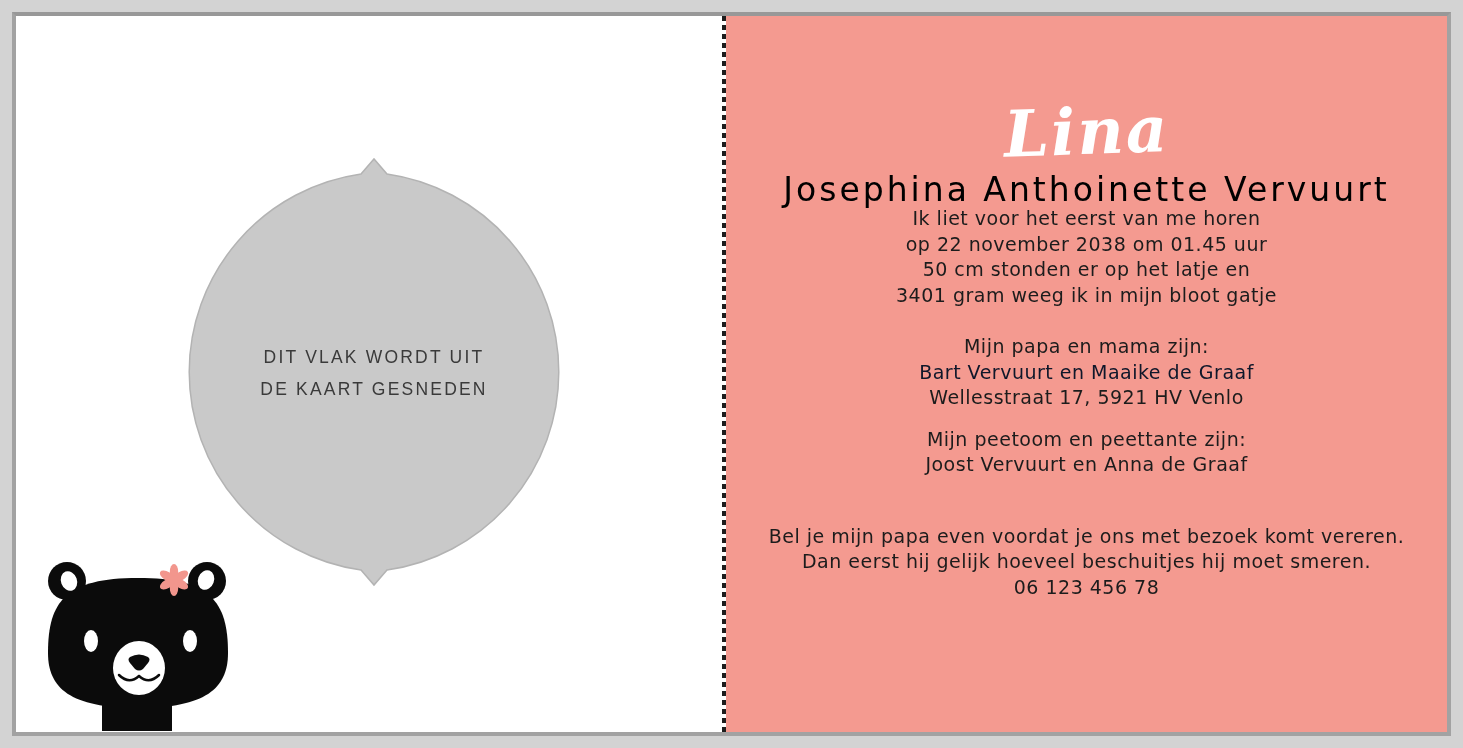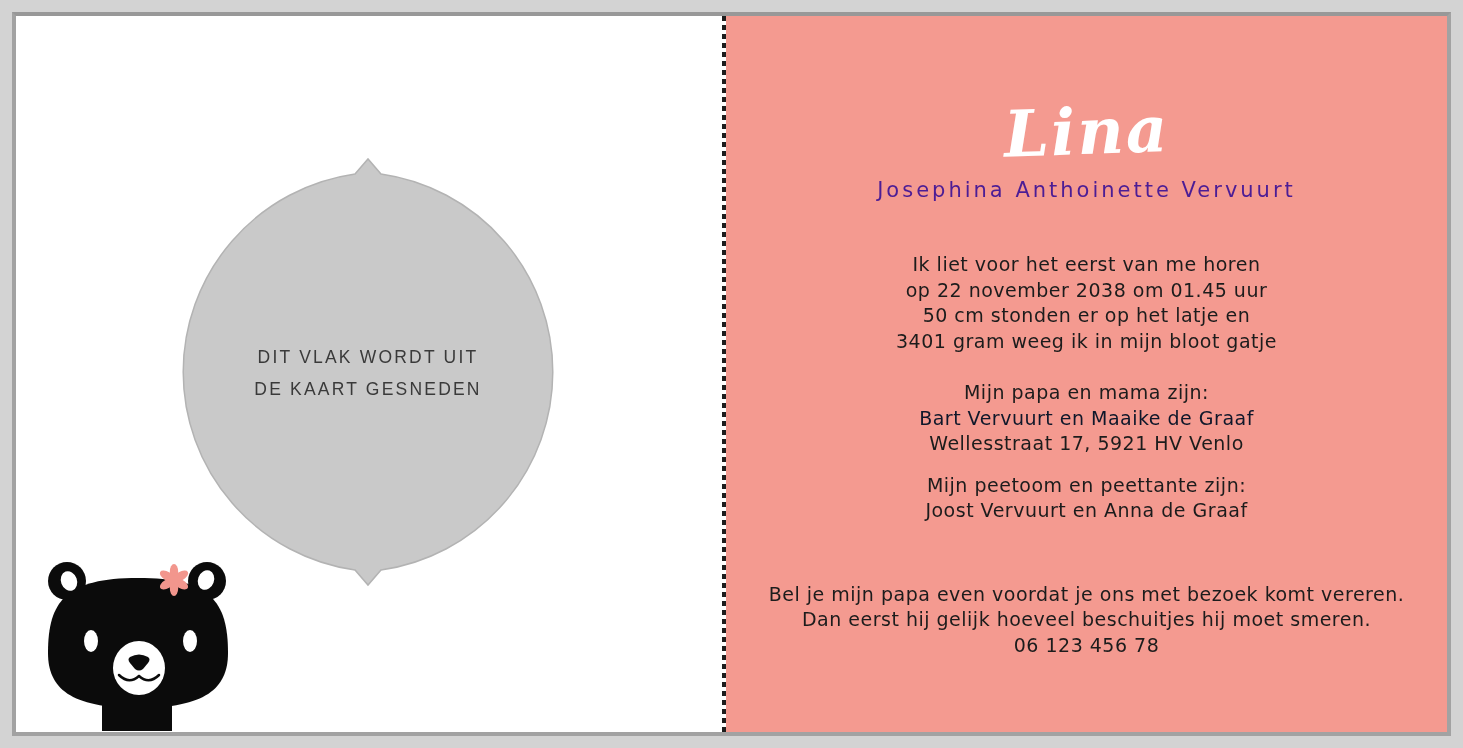--- a/index.html
+++ b/index.html
@@ -21,21 +21,21 @@
 
   
   .left-panel {
     position: relative;
     width: 706px; height: 100%;
     background: #ffffff;
     overflow: hidden;
   }
   .cutout {
     position: absolute;
-    left: 137px; top: 141px;
+    left: 143px; top: 141px;
     width: 430px; height: 430px;
   }
   .cutout svg { position: absolute; left: 0; top: 0; }
   .cutout-text {
     position: absolute;
     left: 0; top: 184px; width: 430px;
     text-align: center;
     font-family: "Liberation Sans", sans-serif;
     font-size: 17.5px;
     line-height: 32px;
@@ -71,31 +71,31 @@
     font-style: italic;
     font-weight: bold;
     font-size: 64px;
     line-height: 72px;
     color: #ffffff;
     transform: rotate(-2deg);
     letter-spacing: 2px;
   }
   .subtitle {
     margin-top: 6px;
-    font-size: 21px;
+    font-size: 33px;
     line-height: 32px;
     letter-spacing: 3px;
-    color: #4c1d95;
+    color: #000000;
     font-weight: normal;
   }
   .textblock { font-size: 19px; line-height: 25.5px; letter-spacing: 0.5px; }
-  .birth      { margin-top: 46px; }
+  .birth      { }
   .parents    { margin-top: 26px; }
   .godparents { margin-top: 16px; }
-  .footer     { margin-top: 58px; }
+  .footer     { margin-top: 46px; }
   .white-line { color: #0f172a; }
 </style>
 </head>
 <body>
 
 <div class="frame">
   <div class="card">
 
     <div class="left-panel">
 

